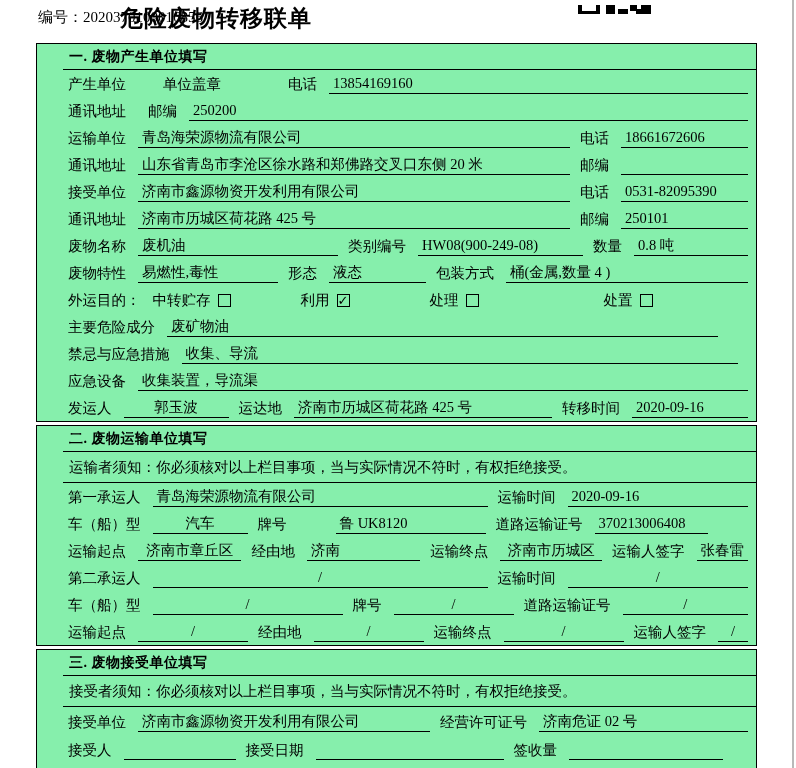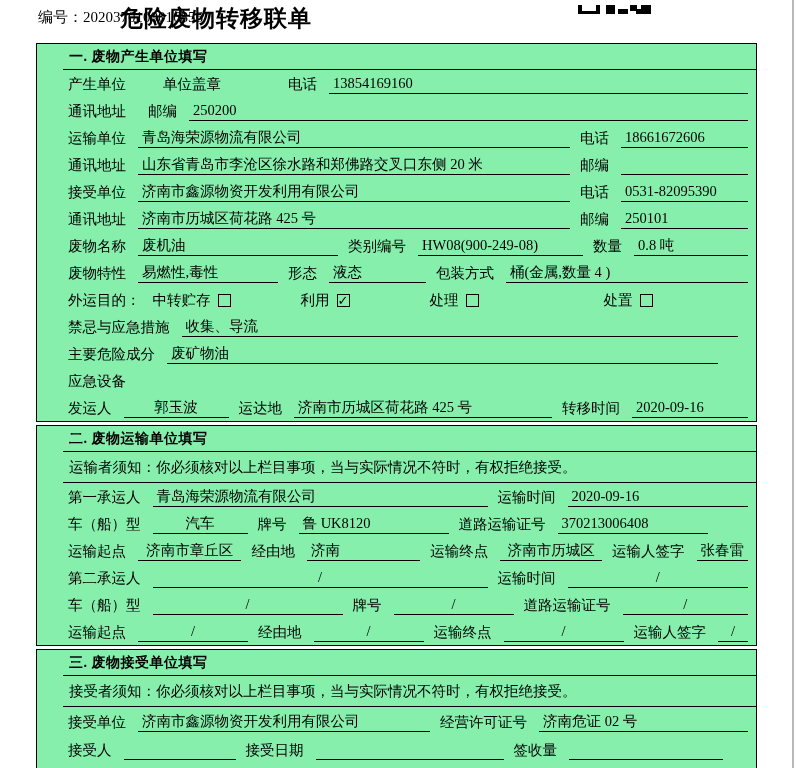--- a/index.html
+++ b/index.html
@@ -123,29 +123,30 @@
             <span class="cl">处理</span>
             <span class="box"></span>
           </span>
           <span class="gap" style="width: 125px;"></span>
           <span class="chk-wrap">
             <span class="cl">处置</span>
             <span class="box"></span>
           </span>
         </div>
         <div class="row">
+          <span class="lbl">主要危险成分</span>
+          <span class="fld flex" style="margin-right: 30px;">废矿物油</span>
+        </div>
+        <div class="row">
           <span class="lbl">禁忌与应急措施</span>
           <span class="fld flex" style="margin-right: 10px;">收集、导流</span>
         </div>
         <div class="row">
-          <span class="lbl">主要危险成分</span>
-          <span class="fld flex" style="margin-right: 30px;">废矿物油</span>
-        </div>
-        <div class="row">
           <span class="lbl">应急设备</span>
+          <span class="fld flex">收集装置，导流渠</span>
         </div>
         <div class="row">
           <span class="lbl">发运人</span>
           <span class="fld c" style="width: 105px;">郭玉波</span>
           <span class="lbl">运达地</span>
           <span class="fld" style="width: 258px;">济南市历城区荷花路 425 号</span>
           <span class="lbl">转移时间</span>
           <span class="fld flex">2020-09-16</span>
         </div>
       </div>
@@ -155,21 +156,21 @@
         <div class="row">
           <span class="lbl">第一承运人</span>
           <span class="fld" style="width: 335px;">青岛海荣源物流有限公司</span>
           <span class="lbl">运输时间</span>
           <span class="fld flex">2020-09-16</span>
         </div>
         <div class="row">
           <span class="lbl">车（船）型</span>
           <span class="fld c" style="width: 95px;">汽车</span>
           <span class="lbl">牌号</span>
-          <span class="fld" style="width: 150px;">鲁 UK8120</span>
+          <span class="fld" style="width: 150px; margin-left: 37px;">鲁 UK8120</span>
           <span class="lbl">道路运输证号</span>
           <span class="fld flex" style="margin-right: 40px;">370213006408</span>
         </div>
         <div class="row">
           <span class="lbl">运输起点</span>
           <span class="fld c" style="width: 114px;">济南市章丘区</span>
           <span class="lbl">经由地</span>
           <span class="fld" style="width: 125px;">济南</span>
           <span class="lbl">运输终点</span>
           <span class="fld c" style="width: 112px;">济南市历城区</span>

